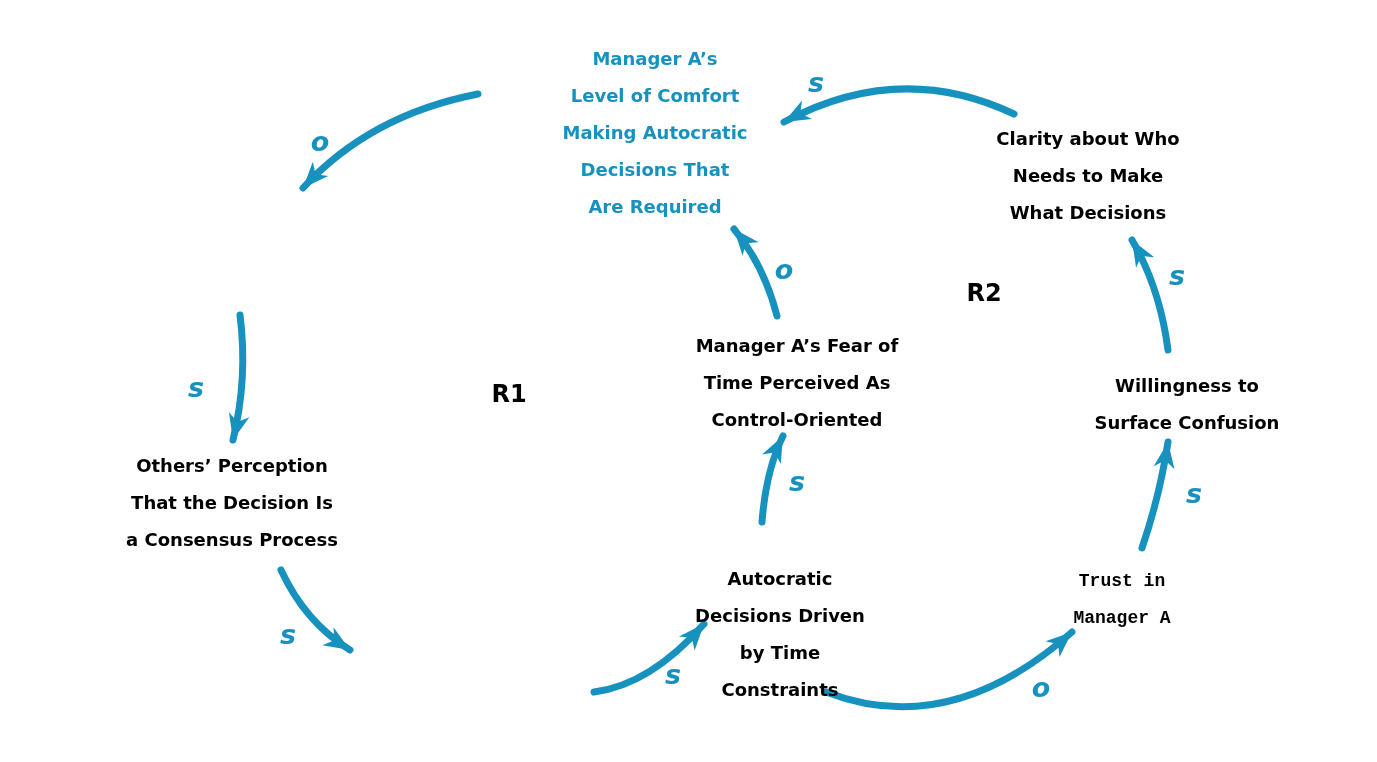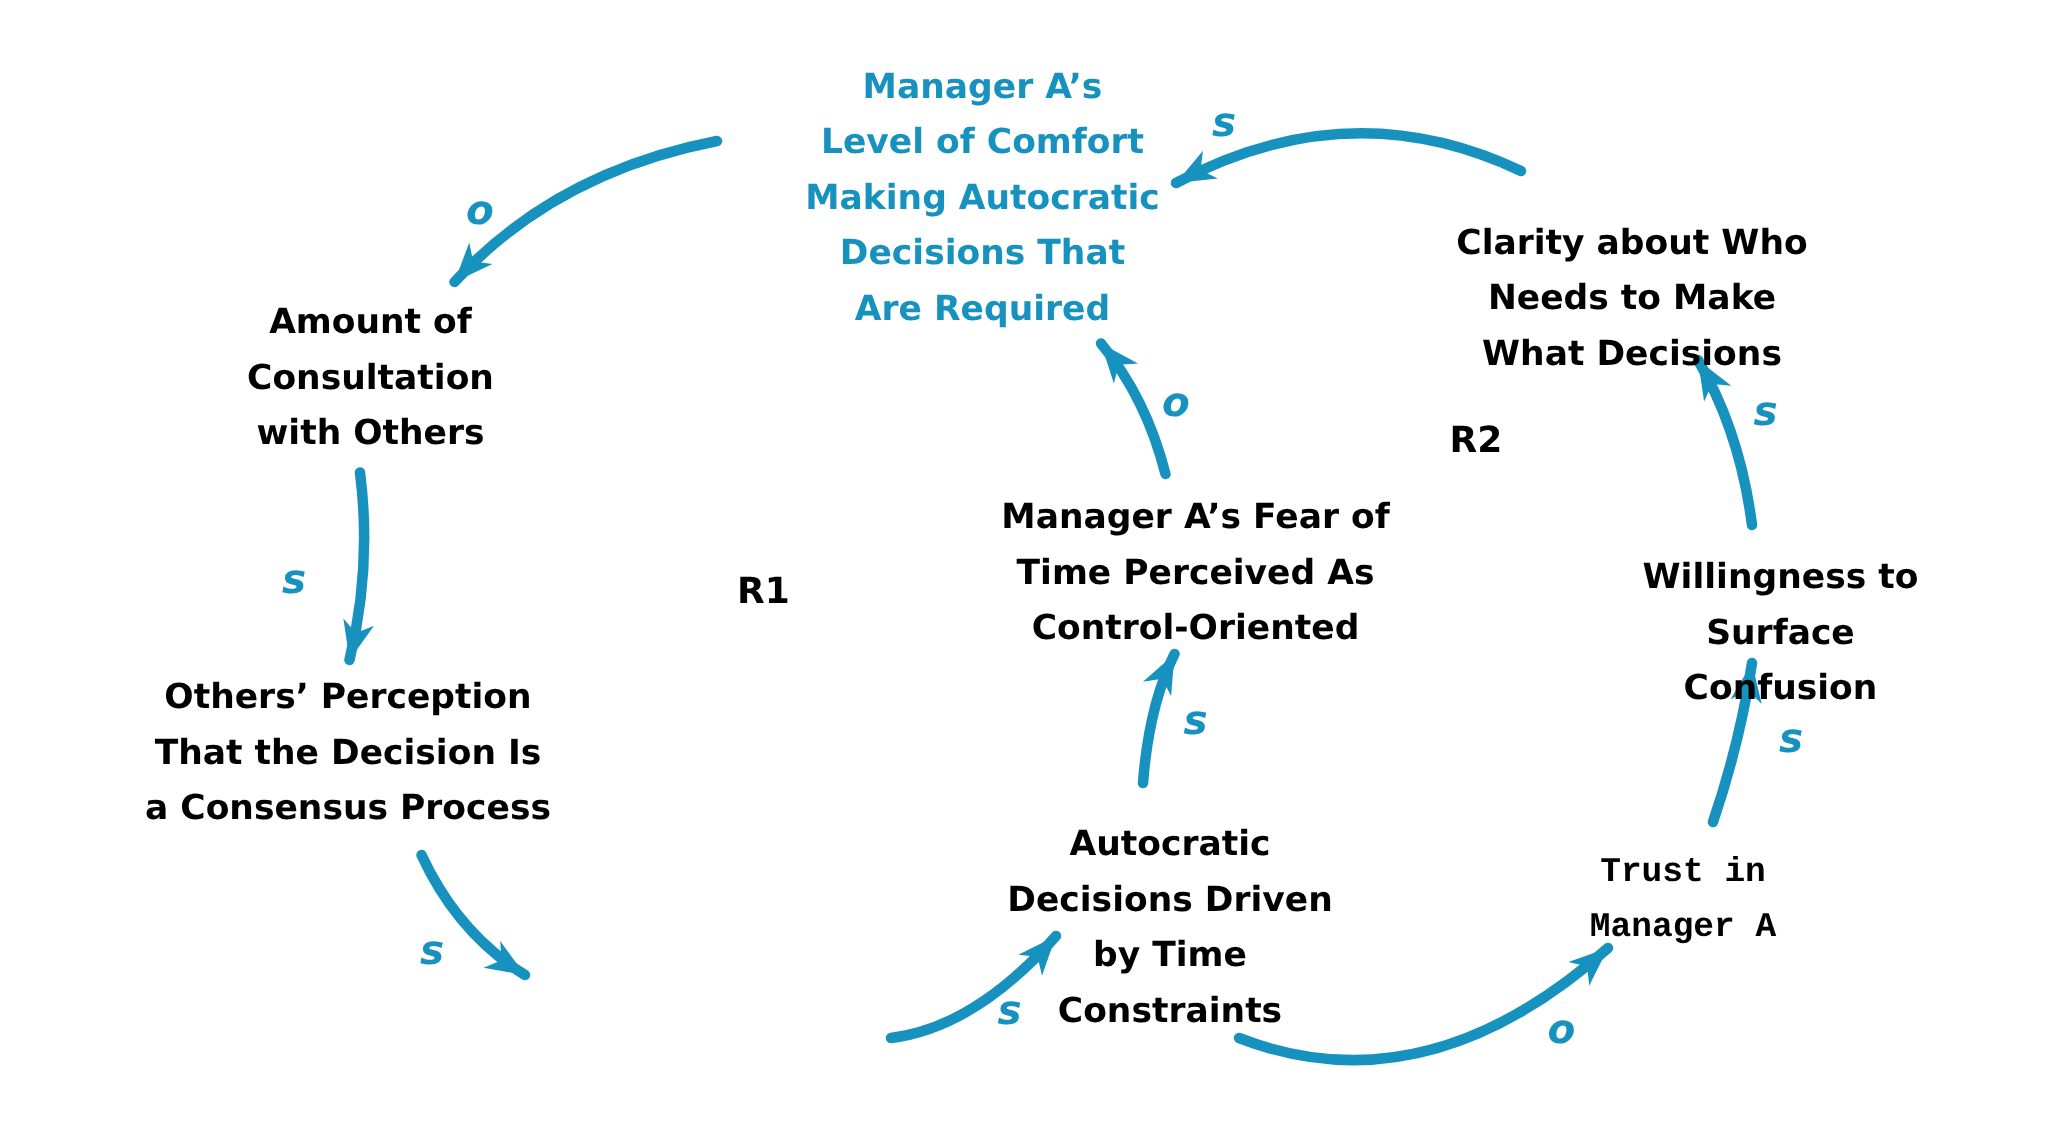--- a/index.html
+++ b/index.html
@@ -30,21 +30,21 @@
   }
   .links .head {
     fill: var(--accent, #1792BF);
     stroke: none;
   }
   .node {
     position: absolute;
     transform: translateX(-50%);
     white-space: pre-line;
     text-align: center;
-    font-size: 23px;
+    font-size: 18px;
     font-weight: bold;
     line-height: 37px;
     color: #000000;
     letter-spacing: 0px;
   }
   .node.accent {
     color: var(--accent, #1792BF);
   }
   .loop-label {
     position: absolute;
@@ -108,35 +108,32 @@
       <path class="shaft" d="M1014,114 Q900,60 784,122"></path>
       <path class="head" d="M0,0 L-26,10.5 L-18.5,0 L-26,-10.5 Z" transform="translate(784,122) rotate(151.9)"></path>
     </g>
   </svg>
 
   <div class="node accent" style="left:655px; top:40px;">Manager A’s
 Level of Comfort
 Making Autocratic
 Decisions That
 Are Required</div>
-  <div class="node" style="left:1088px; top:144px;">Clarity about Who
+  <div class="node" style="left:1088px; top:120px;">Clarity about Who
 Needs to Make
 What Decisions</div>
-  <div class="node" style="left:247px; top:197px;">Amount of
-Consultation
-with Others</div>
   <div class="node" style="left:797px; top:327px;">Manager A’s Fear of
 Time Perceived As
 Control-Oriented</div>
   <div class="node" style="left:1187px; top:367px;">Willingness to
 Surface Confusion</div>
   <div class="node" style="left:232px; top:447px;">Others’ Perception
 That the Decision Is
 a Consensus Process</div>
-  <div class="node" style="left:780px; top:545px;">Autocratic
+  <div class="node" style="left:780px; top:560px;">Autocratic
 Decisions Driven
 by Time
 Constraints</div>
   <div class="node" style="left:1122px; top:563px;font-family:Liberation Mono, monospace;">Trust in
 Manager A</div>
 
   <div class="loop-label" style="left:509px; top:394px;">R1</div>
   <div class="loop-label" style="left:984px; top:293px;">R2</div>
 
   <span class="pol" style="left:320px; top:141px;">o</span>

